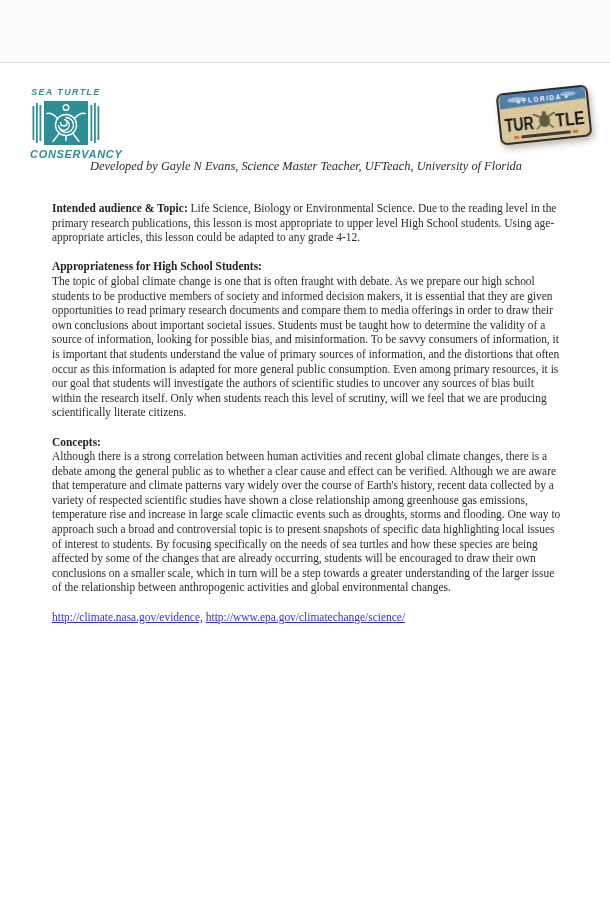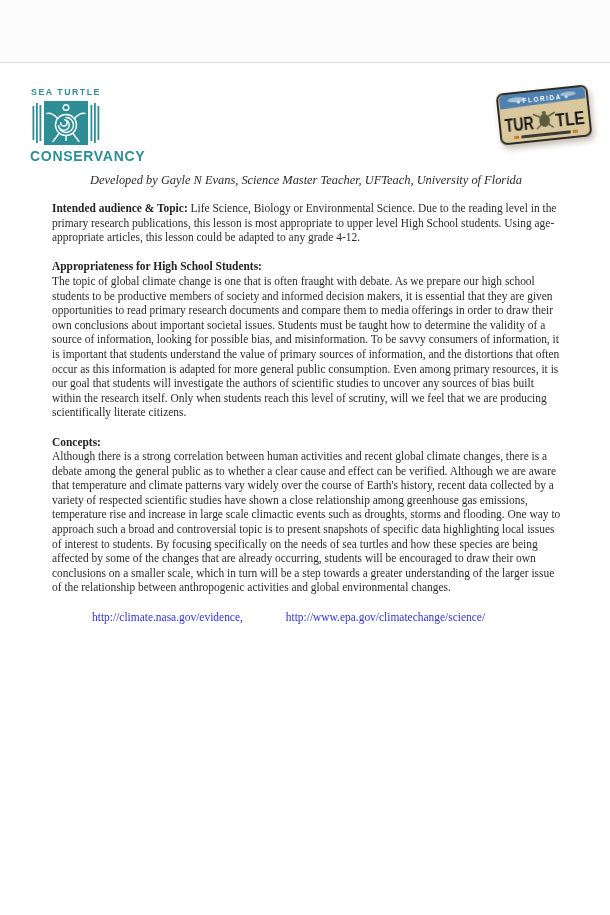--- a/index.html
+++ b/index.html
@@ -9,52 +9,52 @@
     font-family:"Liberation Serif", serif;
     color:#2b2b2b;
   }
   
   .page-top{
     position:absolute;left:0;top:0;width:610px;height:62px;
     background:#fcfcfc;border-bottom:1px solid #dcdcdc;
   }
   
   .logo{
-    position:absolute;left:30px;top:87px;width:72px;text-align:center;
+    position:absolute;left:30px;top:87px;width:72px;text-align:center;font-style:italic;
   }
   .logo-line1{
     font-family:"Liberation Sans", sans-serif;font-weight:bold;
     font-size:8.8px;letter-spacing:1.5px;color:#2e8e96;white-space:nowrap;
   }
   .logo-mark{display:block;margin:3px auto 2px;}
   .logo-line2{
     font-family:"Liberation Sans", sans-serif;font-weight:bold;
-    font-size:14px;letter-spacing:0.7px;color:#2e8e96;white-space:nowrap;
+    font-size:11px;letter-spacing:0.7px;color:#2e8e96;white-space:nowrap;
   }
   
   .plate{
     position:absolute;left:498px;top:89px;width:92px;height:52px;
     transform:rotate(-6deg);
     filter:drop-shadow(2px 4px 3px rgba(120,105,80,0.45));
   }
   
   .title-block{
     position:absolute;left:52px;top:157px;width:508px;text-align:center;
   }
   .doc-title{font-weight:bold;font-size:12.5px;}
-  .doc-subtitle{font-style:italic;font-size:12.4px;margin-top:16px;}
+  .doc-subtitle{font-style:italic;font-size:12.4px;margin-top:2px;}
   
   .content{
     position:absolute;left:52px;top:201px;width:512px;
     font-size:11.45px;line-height:14.6px;text-align:left;
   }
   .content p{margin:0 0 14.6px 0;}
   .content strong{color:#232323;}
   strong.head{display:block;}
-  .links a{color:#3333cc;cursor:pointer;margin-left:40px;}
+  .links a{color:#3333cc;text-decoration:underline;cursor:pointer;}
   .linkline{display:block;}
 </style>
 </head>
 <body>
 
 <div class="page-top"></div>
 
 <div class="logo">
   <div class="logo-line1">SEA TURTLE</div>
   <svg class="logo-mark" width="70" height="46" viewBox="0 0 70 46">

